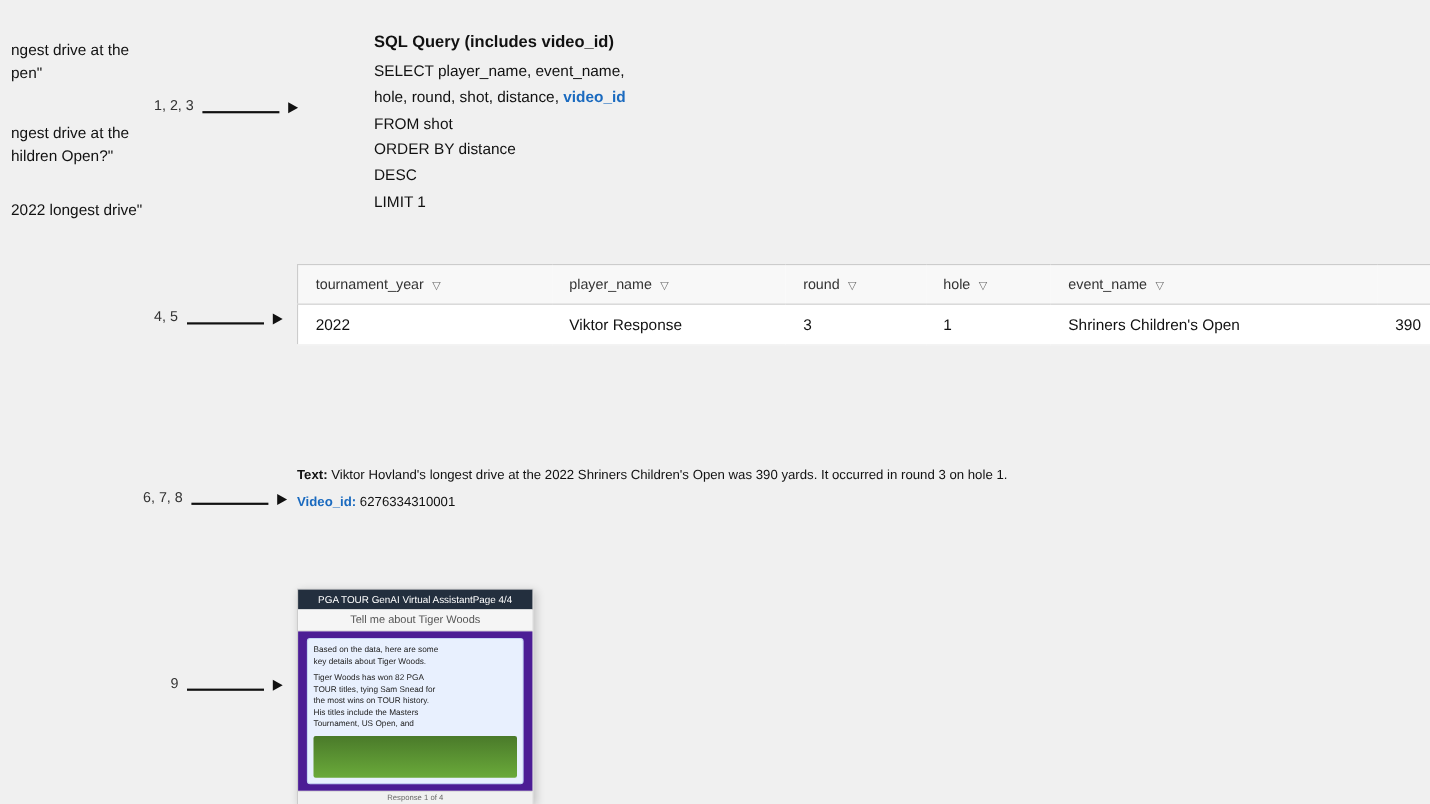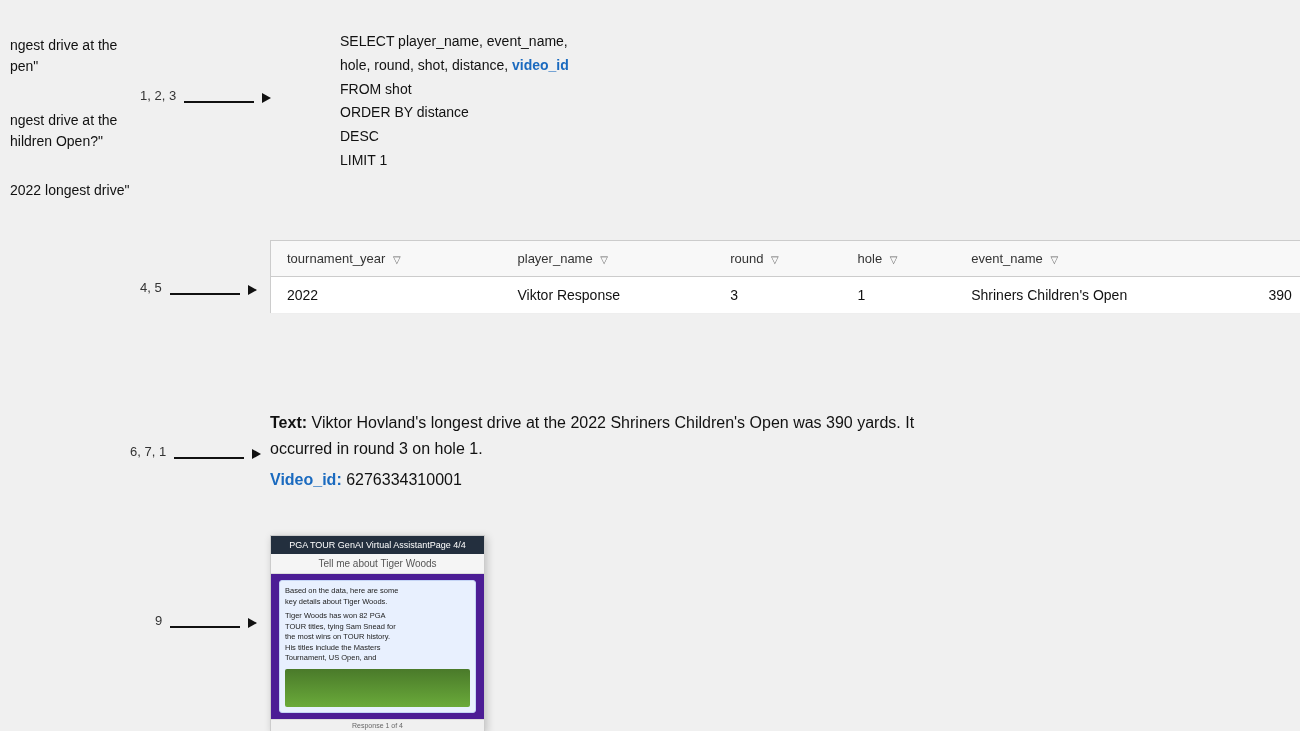--- a/index.html
+++ b/index.html
@@ -151,20 +151,21 @@
     <span>2022 longest drive"</span>
   </div>
 
   <div class="arrow-row" style="top: 88px; left: 140px;">
     <span class="arr-label">1, 2, 3</span>
     <div class="arr-line"></div>
     <div class="arr-head"></div>
   </div>
 
   <div class="sql-section" style="position:absolute; top:30px; left:340px; width:420px;">
+    <div class="sql-title">SQL Query (includes video_id)</div>
     <div class="sql-code">
       <div>SELECT player_name, event_name,</div>
       <div>
         <span>hole, round, shot, distance,</span>
         <span class="highlight">video_id</span>
       </div>
       <div>FROM shot</div>
       <div>ORDER BY distance</div>
       <div>DESC</div>
       <div>LIMIT 1</div>
@@ -214,26 +215,26 @@
           <td>3</td>
           <td>1</td>
           <td>Shriners Children's Open</td>
           <td style="border-right: 4px solid #1a6abf;">390</td>
         </tr>
       </tbody>
     </table>
   </div>
 
   <div class="arrow-row" style="top: 444px; left: 130px;">
-    <span class="arr-label">6, 7, 1</span>
-    <div class="arr-line"></div>
-    <div class="arr-head"></div>
-  </div>
-
-  <div style="position:absolute; top:410px; left:270px; width:680px; font-size:16px; line-height:1.6;">
+    <span class="arr-label">6, 7, 8</span>
+    <div class="arr-line"></div>
+    <div class="arr-head"></div>
+  </div>
+
+  <div style="position:absolute; top:422px; left:270px; width:680px; font-size:12px; line-height:1.6;">
     <div>
       <span class="label-bold" style="font-weight:bold;">Text:</span>
       <span> Viktor Hovland's longest drive at the 2022 Shriners Children's Open was 390 yards. It occurred in round 3 on hole 1.</span>
     </div>
     <div style="margin-top:6px;">
       <span class="video-id-label" style="color:#1a6abf; font-weight:bold;">Video_id:</span>
       <span> 6276334310001</span>
     </div>
   </div>
 

